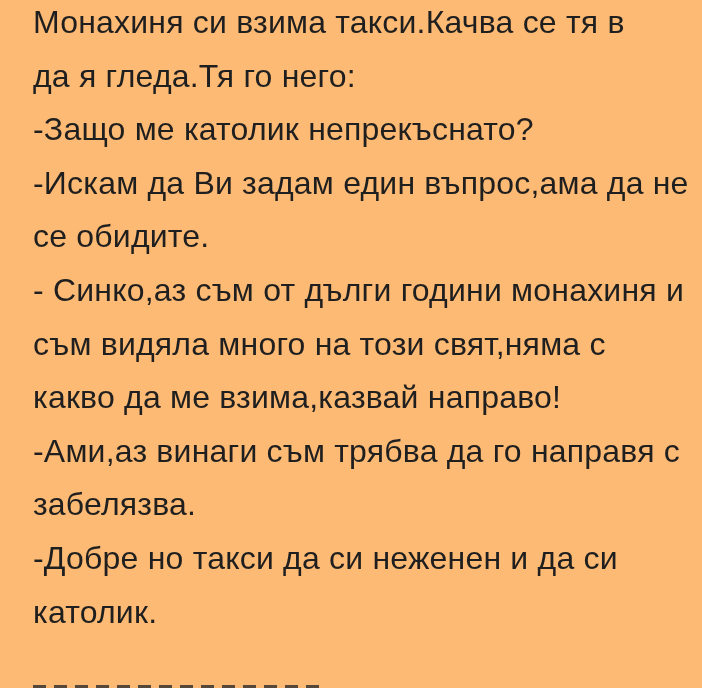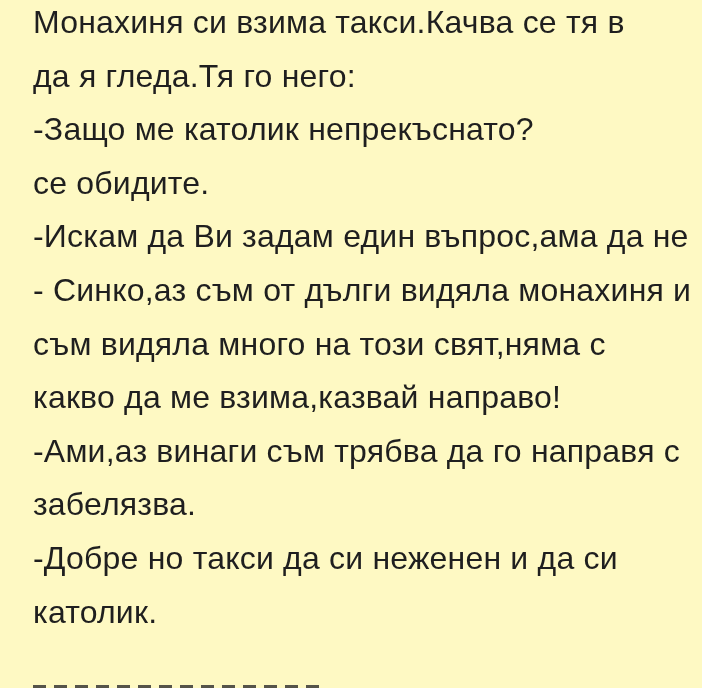--- a/index.html
+++ b/index.html
@@ -3,21 +3,21 @@
 <meta charset="utf-8">
 <style>
   html, body {
     margin: 0;
     padding: 0;
   }
   .screen {
     position: relative;
     width: 702px;
     height: 688px;
-    background: #fef9c3;
+    background: #fdba74;
     overflow: hidden;
     font-family: "Liberation Sans", "DejaVu Sans", sans-serif;
   }
   .text-block {
     margin-top: -4px;
     padding-left: 33px;
     padding-right: 8px;
     color: #1f1f1f;
   }
   .text-line {
@@ -42,23 +42,23 @@
   }
 </style>
 </head>
 <body>
 
 <div class="screen">
   <div class="text-block">
     <div class="text-line">Монахиня си взима такси.Качва се тя в</div>
     <div class="text-line">да я гледа.Тя го него:</div>
     <div class="text-line">-Защо ме католик непрекъснато?</div>
+    <div class="text-line">-Искам да Ви задам един въпрос,ама да не</div>
     <div class="text-line">се обидите.</div>
-    <div class="text-line">-Искам да Ви задам един въпрос,ама да не</div>
-    <div class="text-line">- Синко,аз съм от дълги видяла монахиня и</div>
+    <div class="text-line">- Синко,аз съм от дълги години монахиня и</div>
     <div class="text-line">съм видяла много на този свят,няма с</div>
     <div class="text-line">какво да ме взима,казвай направо!</div>
     <div class="text-line">-Ами,аз винаги съм трябва да го направя с</div>
     <div class="text-line">забелязва.</div>
     <div class="text-line">-Добре но такси да си неженен и да си</div>
     <div class="text-line">католик.</div>
   </div>
   <div class="clipped-next-line-fragment"></div>
 </div>
 

